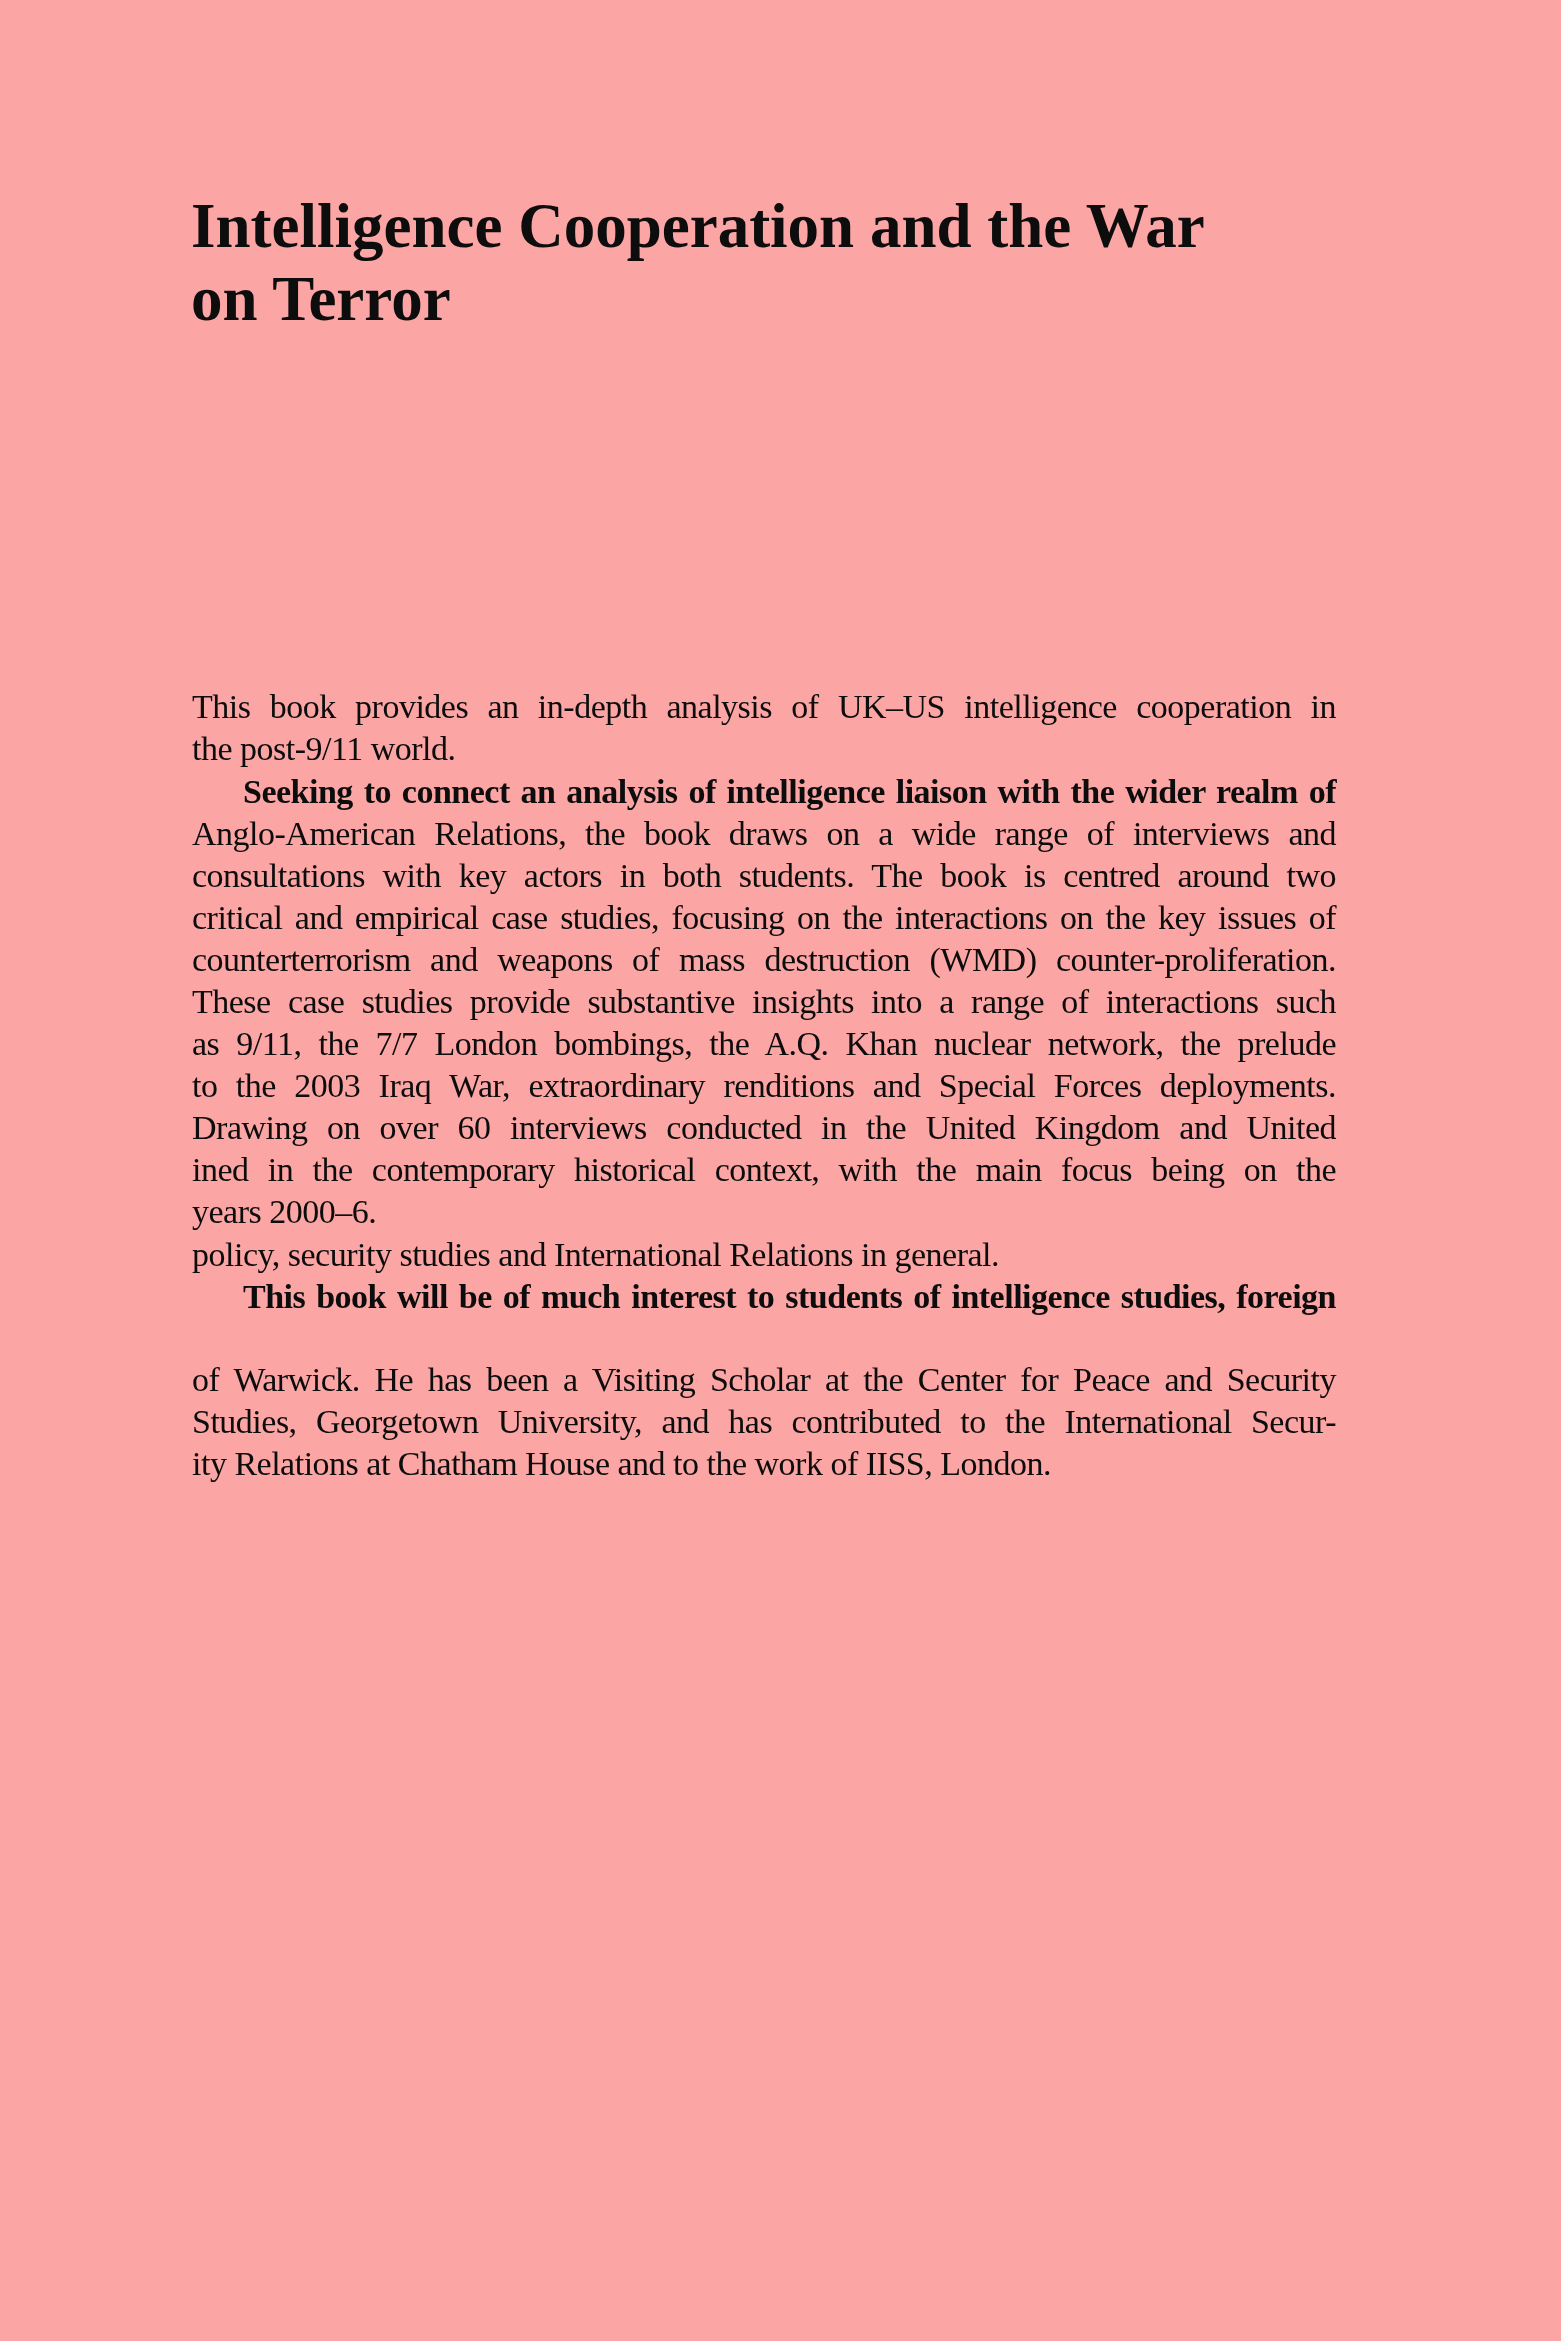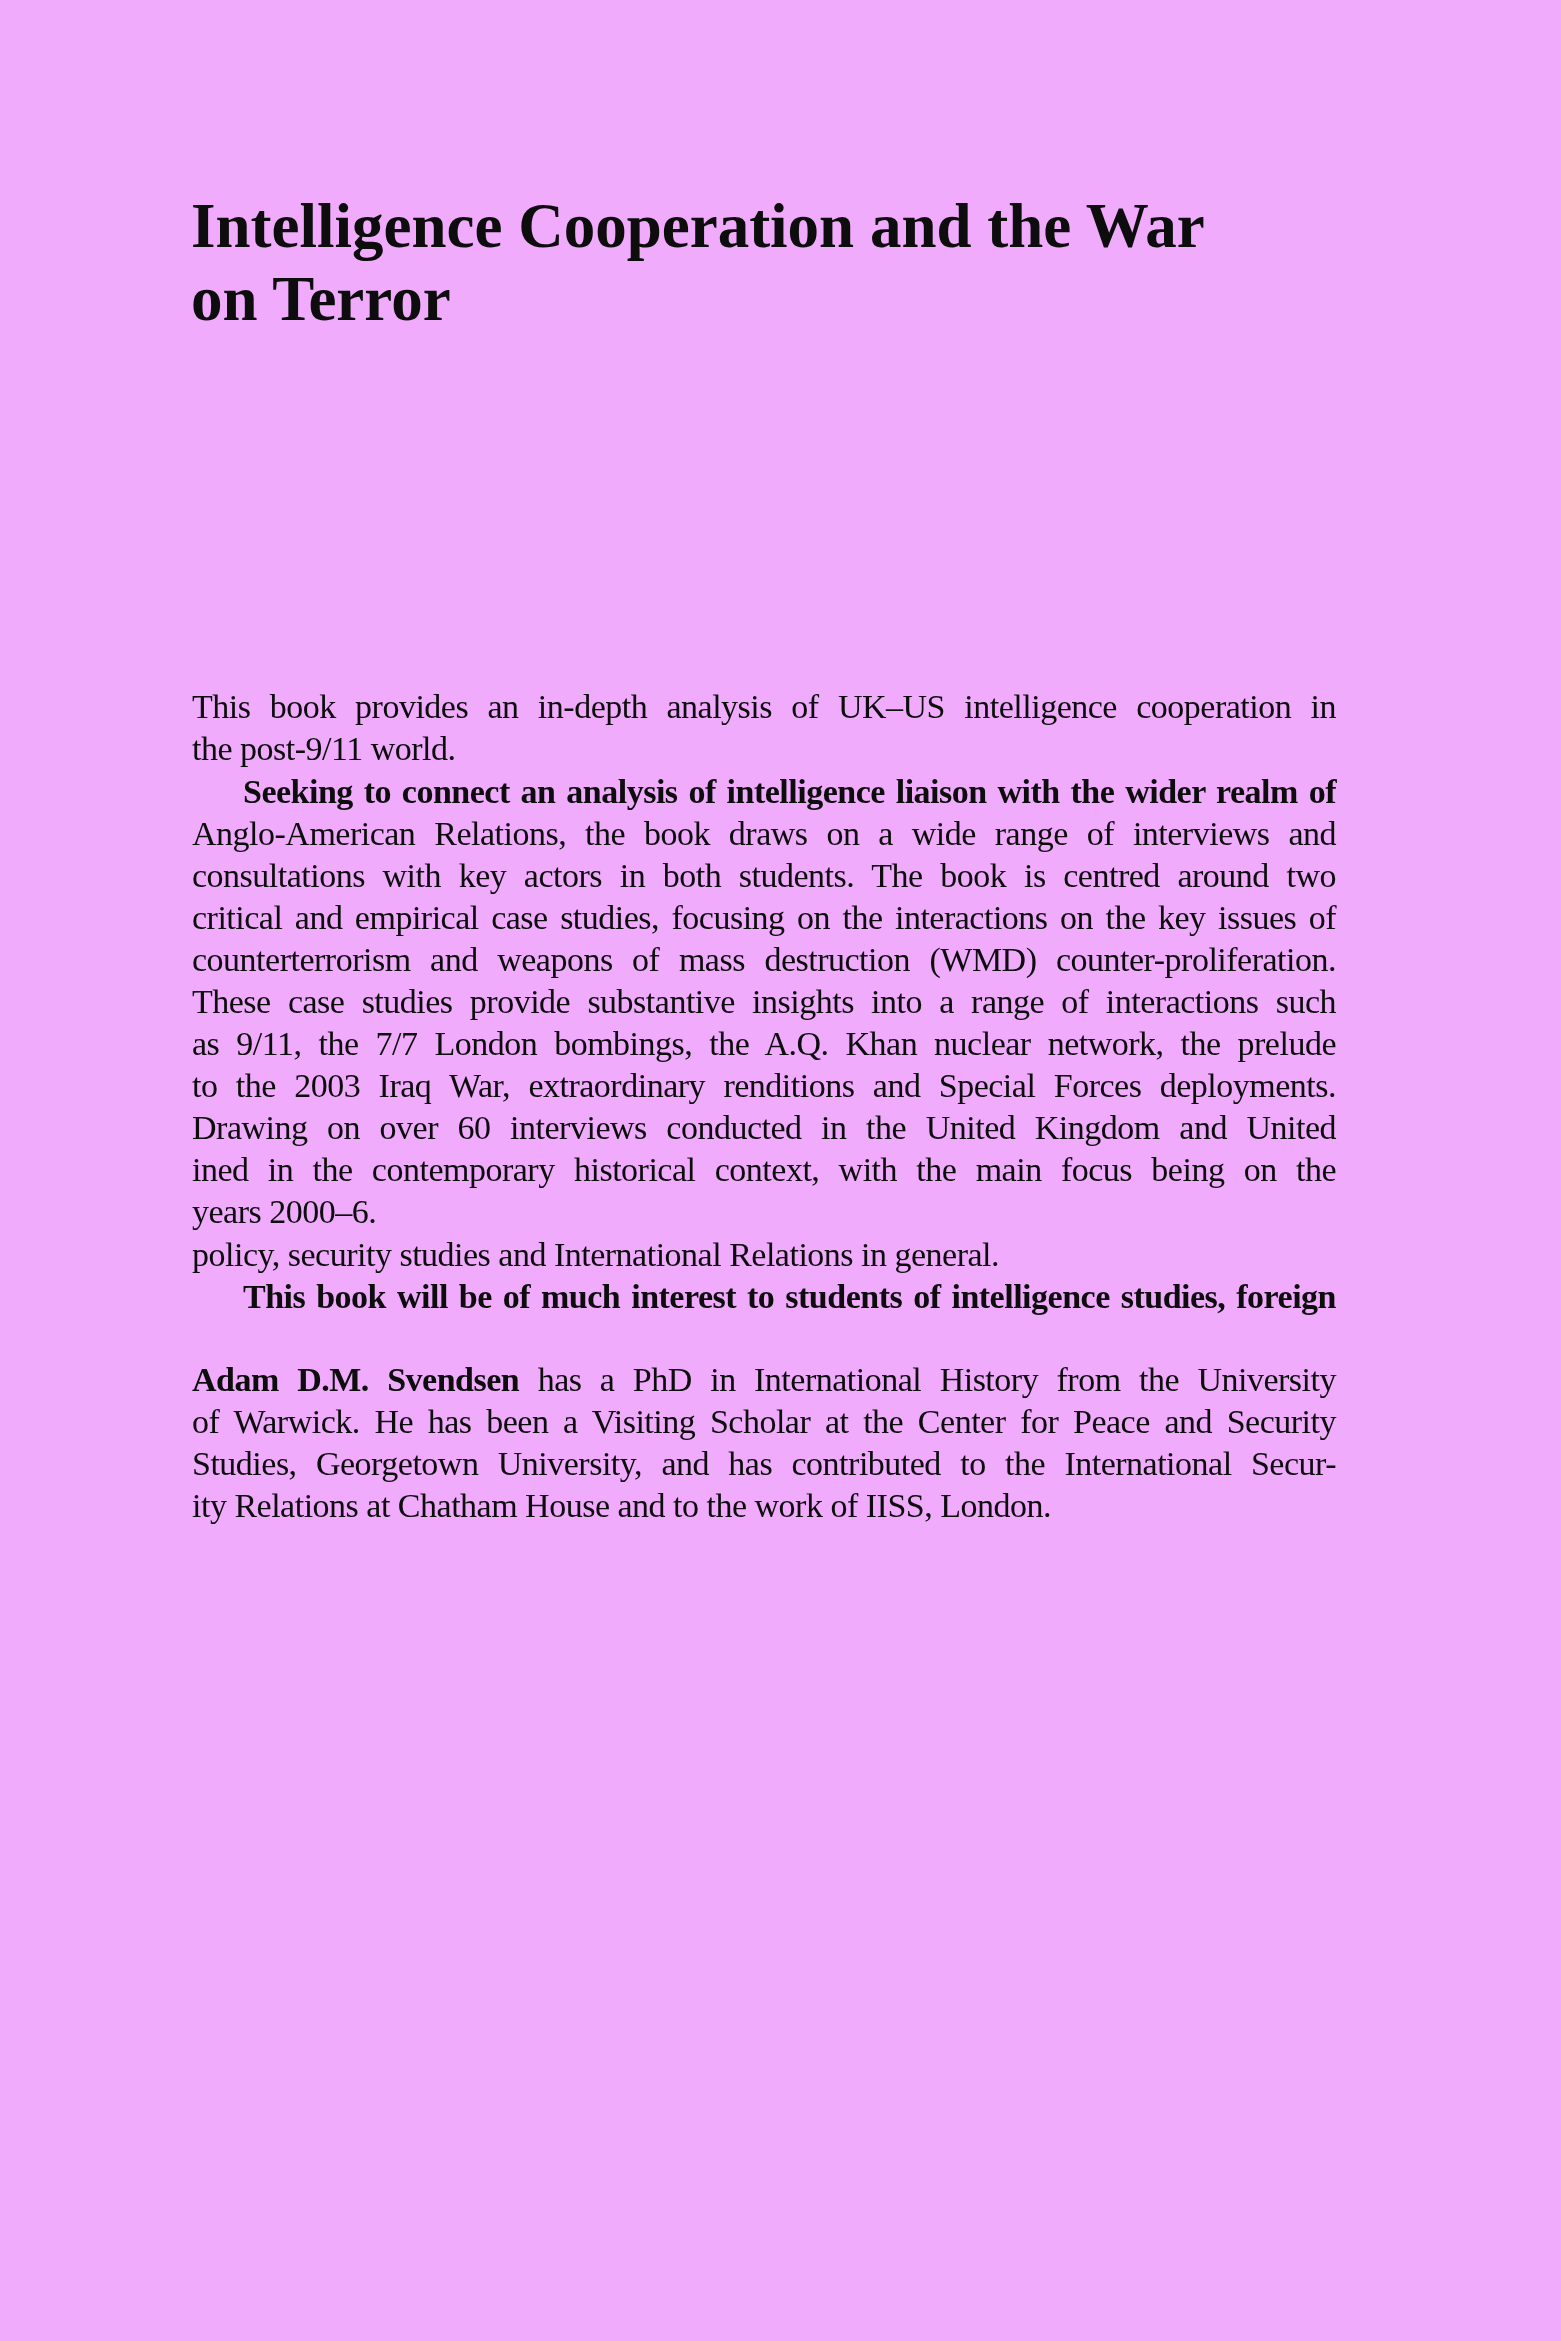--- a/index.html
+++ b/index.html
@@ -5,21 +5,21 @@
   html, body { margin: 0; padding: 0; }
   body {
     width: 1562px; height: 2342px;
     background: #ffffff;
     font-family: "Liberation Serif", serif;
     color: #0d0d0d;
   }
   .page {
     position: relative;
     width: 1562px; height: 2342px;
-    background: #f0abfc;
+    background: #fca5a5;
     overflow: hidden;
   }
   .title-block {
     position: absolute;
     left: 191px; top: 190px;
     width: 1186px;
     font-size: 63px;
     line-height: 73px;
     font-weight: bold;
     letter-spacing: 0;
@@ -72,23 +72,20 @@
       <div class="ln">ined in the contemporary historical context, with the main focus being on the</div>
       <div class="ln last">years 2000–6.</div>
     </div>
 
     <div class="para">
       <div class="ln last">policy, security studies and International Relations in general.</div>
       <div class="ln indent">This book will be of much interest to students of intelligence studies, foreign</div>
     </div>
 
     <div class="para author-block">
-      <div class="ln">
-        <span class="b">Adam D.M. Svendsen</span><span> has a PhD in International History from the University</span>
-      </div>
       <div class="ln">of Warwick. He has been a Visiting Scholar at the Center for Peace and Security</div>
       <div class="ln">Studies, Georgetown University, and has contributed to the International Secur-</div>
       <div class="ln last">ity Relations at Chatham House and to the work of IISS, London.</div>
     </div>
 
   </div>
 
 </div>
 
 

